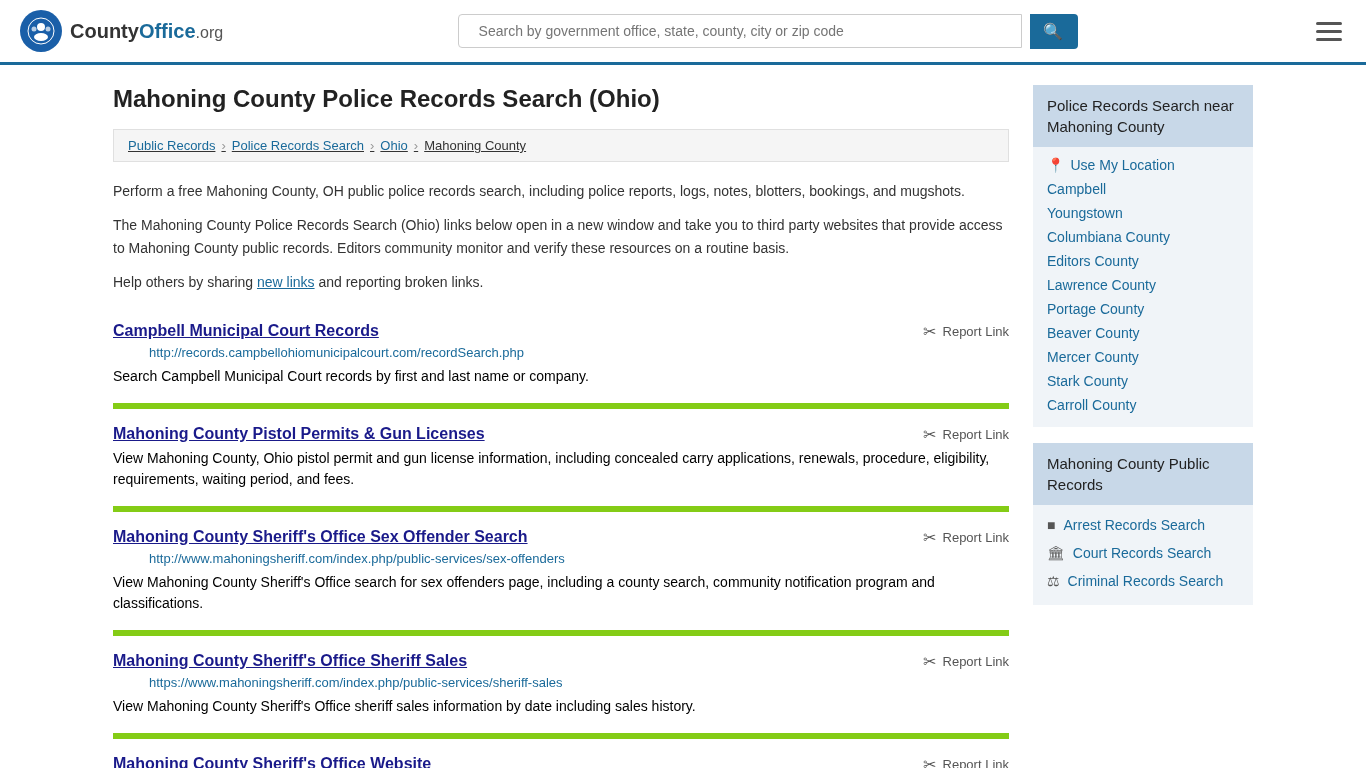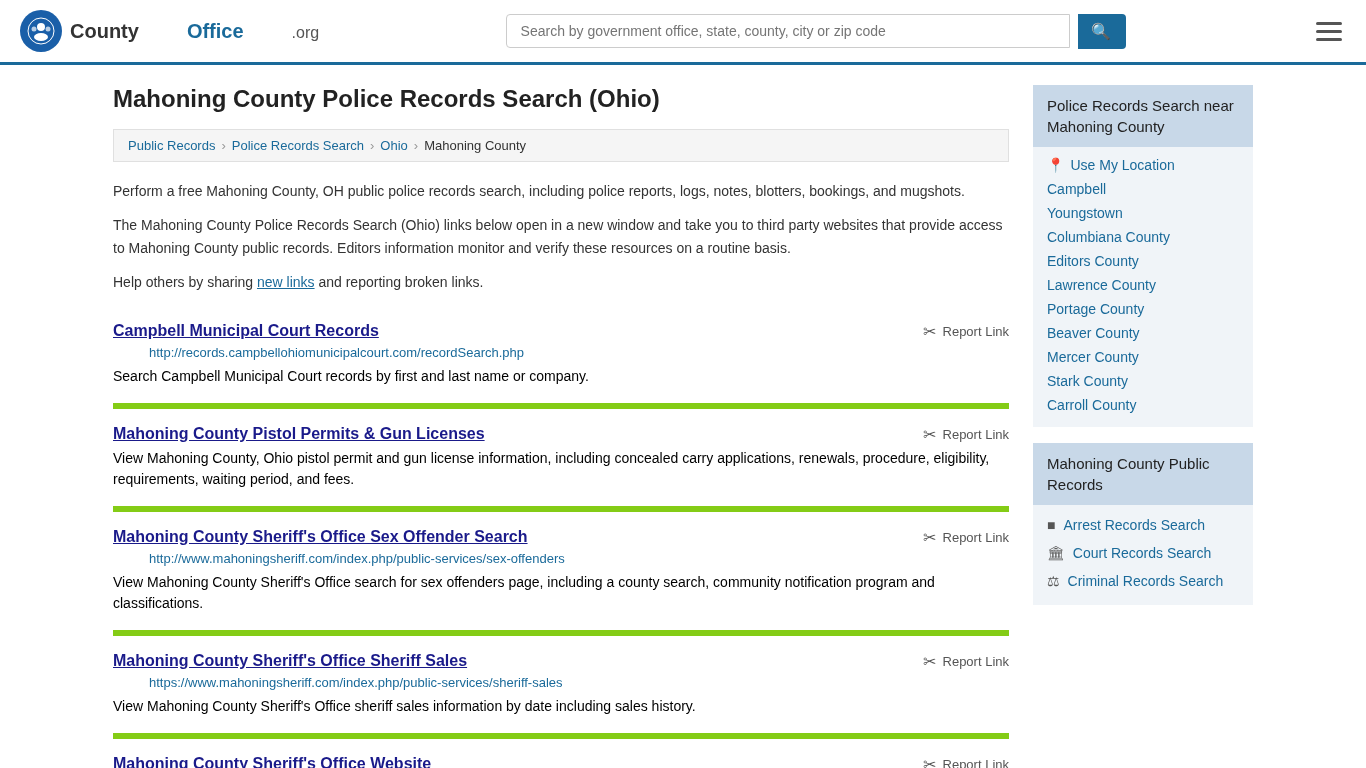--- a/index.html
+++ b/index.html
@@ -31,33 +31,32 @@
       font-size: 18px;
       font-weight: bold;
     }
     #logo-text {
       font-size: 20px;
       color: #333;
       font-weight: bold;
     }
     #logo-text span {
       color: #1a6a9a;
-      margin-left: 48px;
     }
     #search-area {
       display: flex;
       align-items: center;
       gap: 8px;
       flex: 1;
       max-width: 620px;
       margin: 0 40px;
     }
     #search-input {
       flex: 1;
-      padding: 8px 14px;
+      padding: 8px 20px;
       border: 1px solid #ccc;
       border-radius: 4px 0 0 4px;
       font-size: 14px;
       outline: none;
       color: #404040;
     }
     #search-button {
       background: #1a6a9a;
       border: none;
       padding: 8px 14px;
@@ -110,20 +109,21 @@
     #breadcrumb {
       background: #f5f5f5;
       border: 1px solid #e0e0e0;
       padding: 8px 14px;
       font-size: 13px;
       margin-bottom: 18px;
       display: flex;
       align-items: flex-end;
       gap: 6px;
       flex-wrap: wrap;
+      text-decoration: underline;
     }
     #breadcrumb a {
       color: #1a6a9a;
       text-decoration: none;
     }
     .breadcrumb-sep { color: #999; }
 
     
     .description-block {
       margin-bottom: 12px;
@@ -261,21 +261,21 @@
       <a href="#">Public Records</a>
       <span class="breadcrumb-sep">›</span>
       <a href="#">Police Records Search</a>
       <span class="breadcrumb-sep">›</span>
       <a href="#">Ohio</a>
       <span class="breadcrumb-sep">›</span>
       <span>Mahoning County</span>
     </div>
 
     <p class="description-block">Perform a free Mahoning County, OH public police records search, including police reports, logs, notes, blotters, bookings, and mugshots.</p>
-    <p class="description-block">The Mahoning County Police Records Search (Ohio) links below open in a new window and take you to third party websites that provide access to Mahoning County public records. Editors information monitor and verify these resources on a routine basis.</p>
+    <p class="description-block">The Mahoning County Police Records Search (Ohio) links below open in a new window and take you to third party websites that provide access to Mahoning County public records. Editors community monitor and verify these resources on a routine basis.</p>
     <p class="description-block">
       <span>Help others by sharing </span><a href="#">new links</a><span> and reporting broken links.</span>
     </p>
 
     <div id="results-list">
 
       <div class="result-item">
         <div class="result-header">
           <span class="result-title">Campbell Municipal Court Records</span>
           <div class="report-link">

